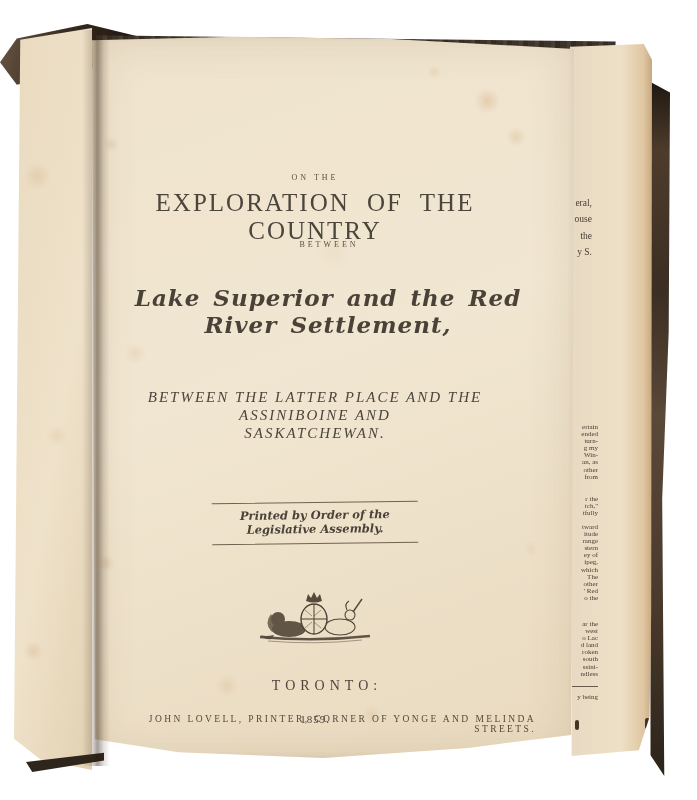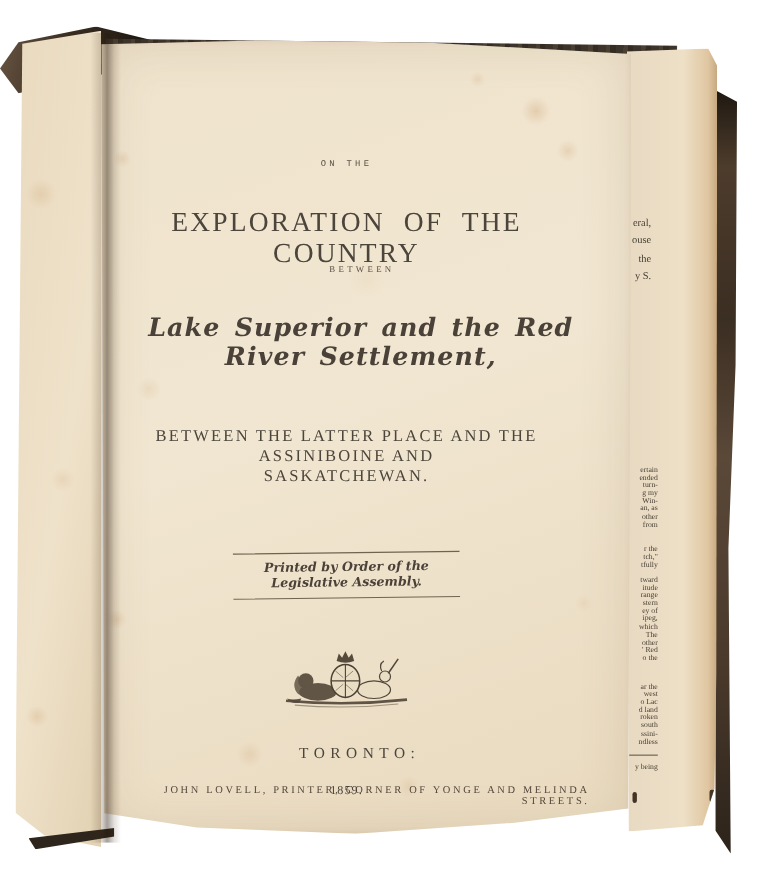--- a/index.html
+++ b/index.html
@@ -45,27 +45,27 @@
     box-shadow:inset 0 0 46px rgba(120,90,50,.16),inset 0 0 7px rgba(120,90,50,.12);
     clip-path:polygon(0 .6%,30% .1%,62% .4%,100% 1.8%,99.7% 50%,99.4% 96.8%,78% 98.6%,48% 100%,18% 99.2%,.6% 97.4%);}
   .gutter{position:absolute;left:82px;top:30px;width:28px;height:736px;pointer-events:none;
     background:linear-gradient(90deg,rgba(60,40,20,0) 0%,rgba(60,40,20,.22) 40%,rgba(40,25,12,.42) 55%,rgba(60,40,20,.14) 78%,rgba(60,40,20,0) 100%);}
 
   
   .content{position:absolute;left:2px;right:38px;top:0;bottom:0;text-align:center;}
   .content>div{position:absolute;left:0;right:0;}
   .t-report{top:52px;font-size:29px;letter-spacing:14px;color:#4c453c;}
   .t-tiny{font-size:8px;letter-spacing:3px;color:#5a4f42;}
-  .t-onthe{top:109px;font-family:Liberation Mono, monospace;}
+  .t-onthe{top:137px;}
   .t-between{top:204px;margin-left:28px;}
   .t-and{top:317px;}
   .t-exploration{top:153px;font-size:25px;letter-spacing:2px;word-spacing:9px;color:#4c453c;}
   .t-blackletter{font-family:"DejaVu Serif",serif;font-weight:700;font-style:italic;color:#4a4138;}
   .t-settlement{top:248px;font-size:23px;letter-spacing:1px;word-spacing:4px;padding-left:26px;}
-  .t-latter{top:352px;font-size:15px;letter-spacing:2px;line-height:18px;color:#4c453c;}
+  .t-latter{top:352px;font-style:italic;font-size:15px;letter-spacing:2px;line-height:18px;color:#4c453c;}
   .t-byline{top:414px;font-size:15px;letter-spacing:3px;color:#4c453c;}
   .printed-box{top:466px;width:206px;left:50%!important;right:auto!important;margin-left:-103px;
     border-top:1px solid rgba(90,76,60,.85);border-bottom:1px solid rgba(90,76,60,.85);
     padding:5px 0 7px;transform:rotate(-.7deg);font-size:11.5px;}
   .vignette{top:549px;}
   .t-city{top:642px;font-size:14px;letter-spacing:5px;color:#4c453c;padding-left:24px;}
   .t-printer{top:678px;font-size:9.5px;letter-spacing:2.4px;color:#55493d;text-align:right;}
   .t-year{top:677px;font-size:11px;letter-spacing:1px;color:#4c453c;}
 
   

